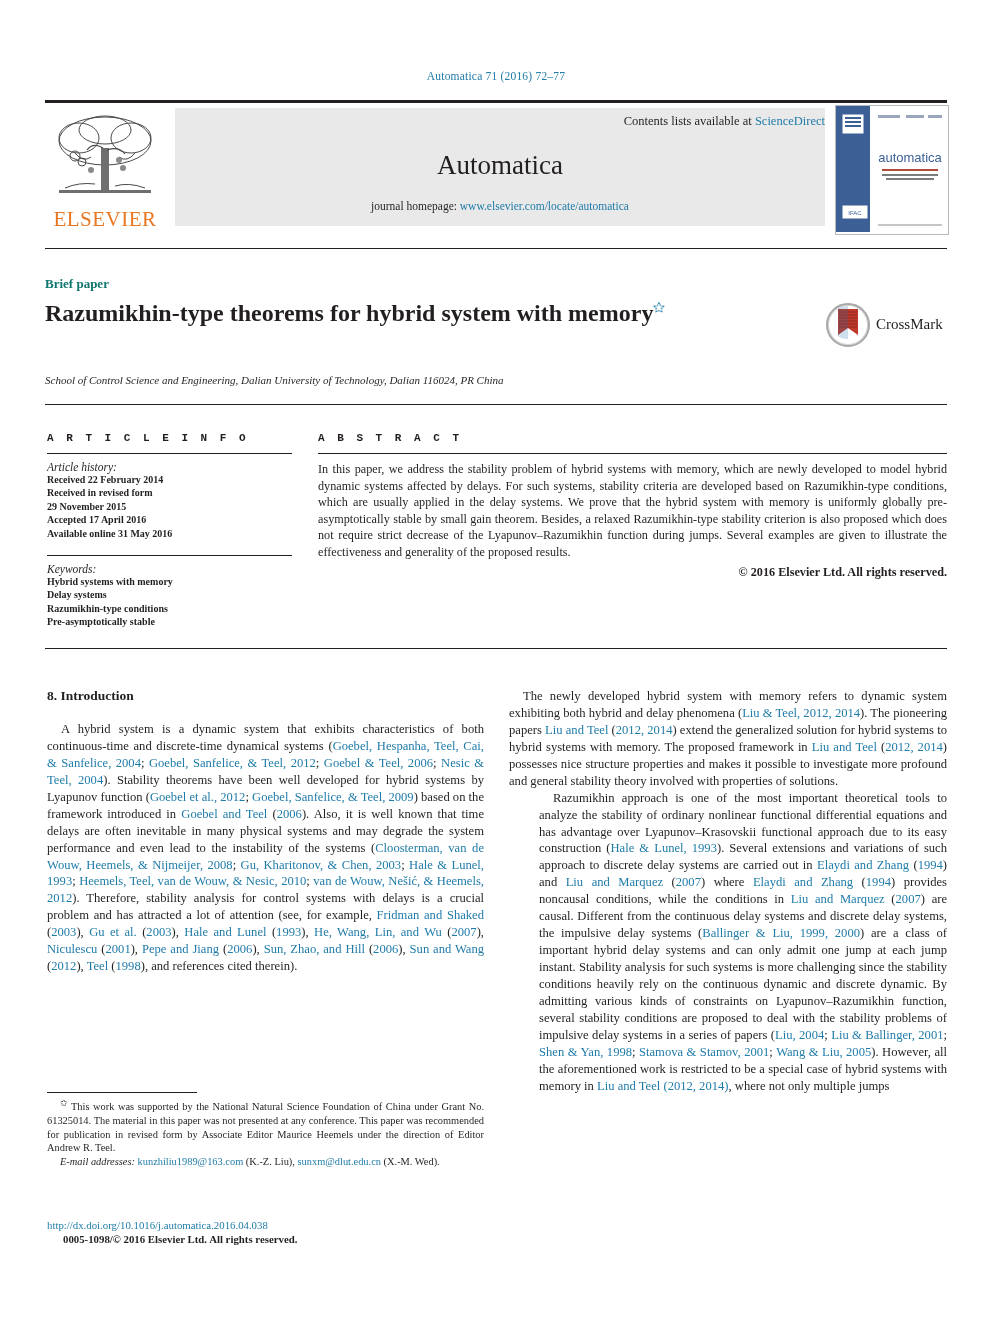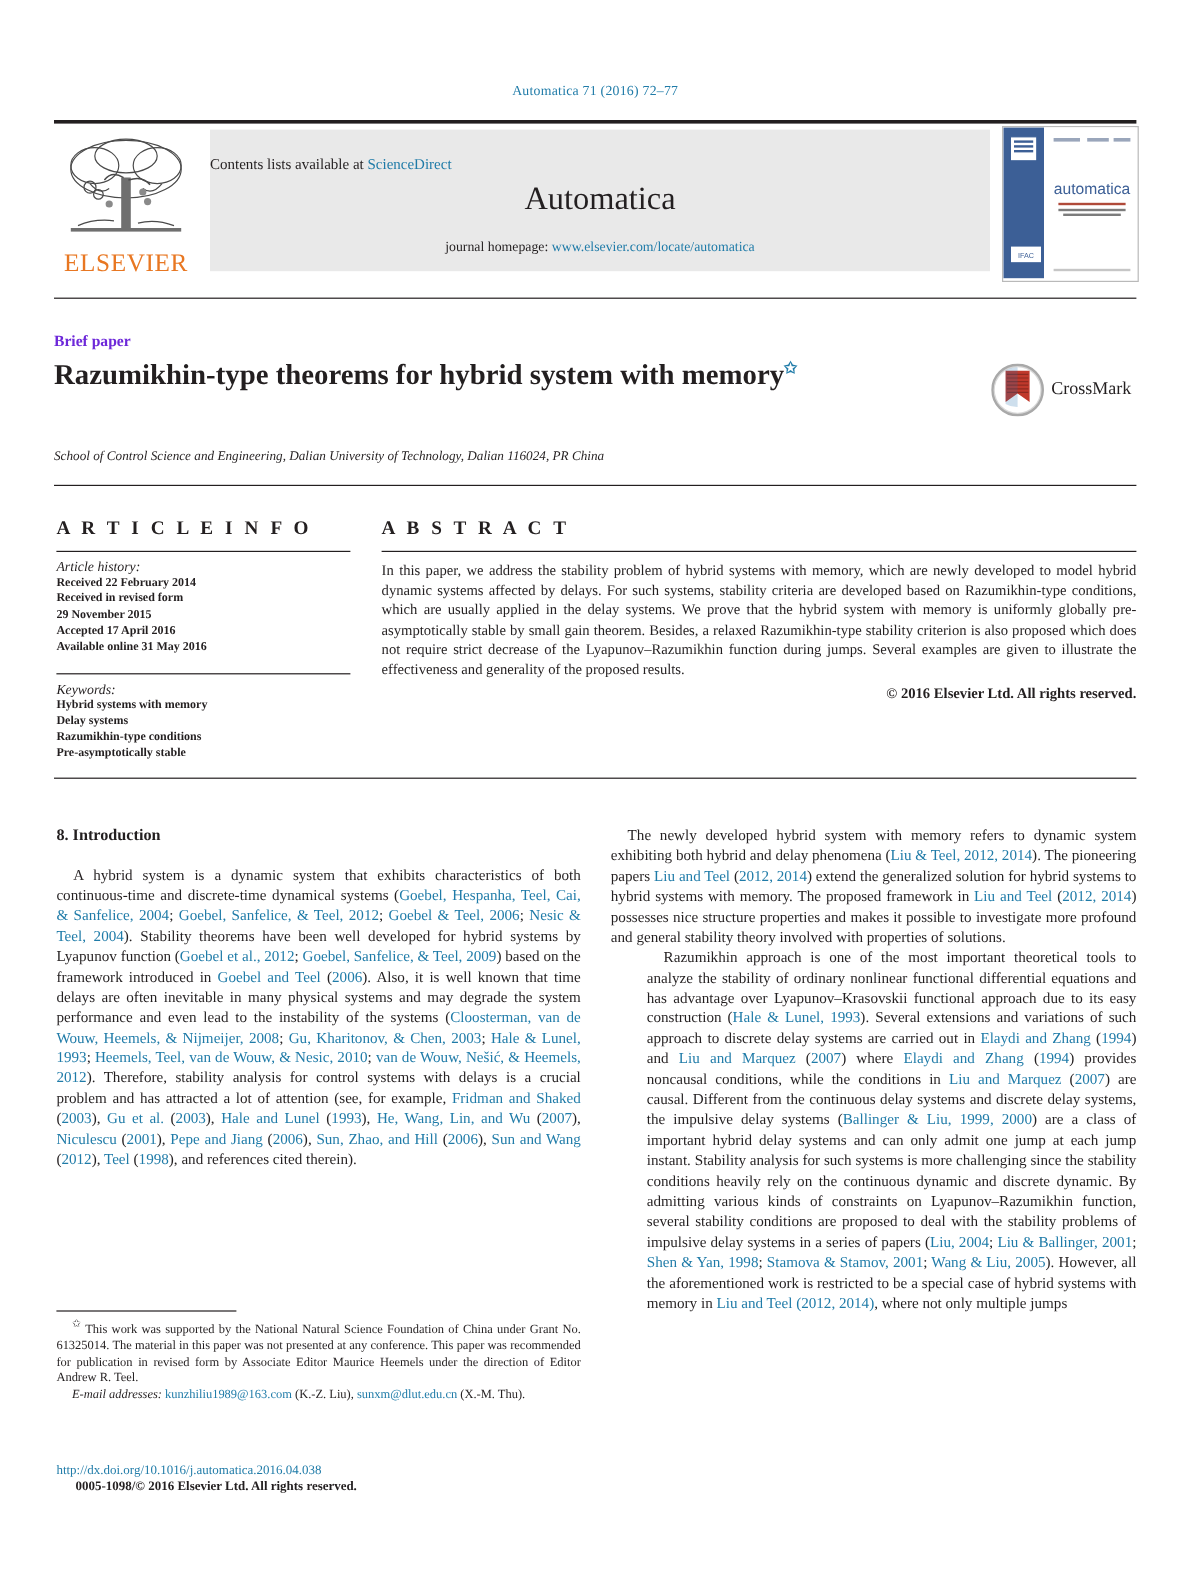--- a/index.html
+++ b/index.html
@@ -26,21 +26,21 @@
     position:absolute;left:0;top:0;width:902px;height:3px;background:#231f20;
   }
   .mast-logo{
     position:absolute;left:0;top:8px;width:120px;height:126px;
   }
   .mast-center{
     position:absolute;left:130px;top:8px;width:650px;height:118px;
     background:#e9e9e9;
   }
   .mast-contents{
-    position:absolute;left:0;top:22px;width:650px;text-align:left;
+    position:absolute;left:0;top:6px;width:650px;text-align:right;
     font-size:12.5px;color:#231f20;
   }
   .mast-contents .sd{color:#1f7ba8;}
   .mast-journal{
     position:absolute;left:0;top:42px;width:650px;text-align:center;
     font-size:27px;color:#231f20;font-family:"Liberation Serif",serif;
   }
   .mast-home{
     position:absolute;left:0;top:92px;width:650px;text-align:center;
     font-size:11.5px;color:#231f20;
@@ -56,21 +56,21 @@
   .elsevier-word{
     text-align:center;font-size:21px;letter-spacing:.5px;color:#e87722;
     font-family:"Liberation Serif",serif;line-height:1;margin-top:1px;
   }
 
   
   .titlebar-rule{
     position:absolute;left:45px;top:248px;width:902px;height:1px;background:#231f20;
   }
   .brief{
-    position:absolute;left:45px;top:276px;font-size:13px;font-weight:bold;color:#6d28d9;
+    position:absolute;left:45px;top:276px;font-size:13px;font-weight:bold;color:#0f766e;
   }
   .paper-title{
     position:absolute;left:45px;top:300px;width:760px;
     font-size:24px;font-weight:bold;color:#231f20;line-height:1.15;
   }
   .paper-title .star{font-size:13px;color:#1f7ba8;vertical-align:super;}
   .authors{
     position:absolute;left:45px;top:345px;width:760px;
     font-size:16.5px;font-weight:bold;color:#1f7ba8;
   }
@@ -92,22 +92,23 @@
   .ia-rule-top{
     position:absolute;left:45px;top:404px;width:902px;height:1px;background:#231f20;
   }
   .info-col{
     position:absolute;left:47px;top:432px;width:245px;
   }
   .abs-col{
     position:absolute;left:318px;top:432px;width:629px;
   }
   .sechead{
-    font-size:16px;font-weight:bold;letter-spacing:3px;color:#231f20;
+    font-size:11px;font-weight:bold;letter-spacing:3px;color:#231f20;
     margin:0 0 9px 0;
+    font-family:Liberation Mono, monospace;
   }
   .thinrule{height:1px;background:#231f20;margin:0 0 7px 0;}
   .thinrule.w245{width:245px;}
   .thinrule.w629{width:629px;}
   .hist-label,.kw-label{font-style:italic;font-size:11.5px;color:#231f20;}
   .info-line{font-size:10px;color:#231f20;line-height:1.34;font-weight:bold;}
   .info-gap{height:15px;}
   .abs-body{
     font-size:12.2px;color:#231f20;line-height:1.36;text-align:justify;
     text-justify:inter-word;
@@ -310,19 +311,19 @@
   <div class="fnotes">
     <p class="fn fn-indent">
       <span class="star">✩</span>
       <span>This work was supported by the National Natural Science Foundation of China under Grant No. 61325014. The material in this paper was not presented at any conference. This paper was recommended for publication in revised form by Associate Editor Maurice Heemels under the direction of Editor Andrew R. Teel.</span>
     </p>
     <p class="fn fn-indent">
       <span class="fn-em">E-mail addresses:</span>
       <span class="fn-mail">kunzhiliu1989@163.com</span>
       <span>(K.-Z. Liu),</span>
       <span class="fn-mail">sunxm@dlut.edu.cn</span>
-      <span>(X.-M. Thu).</span>
+      <span>(X.-M. Wed).</span>
     </p>
   </div>
   <div class="doi">http://dx.doi.org/10.1016/j.automatica.2016.04.038</div>
   <div class="issn">0005-1098/© 2016 Elsevier Ltd. All rights reserved.</div>
 
 </div>
 
 </body></html>

